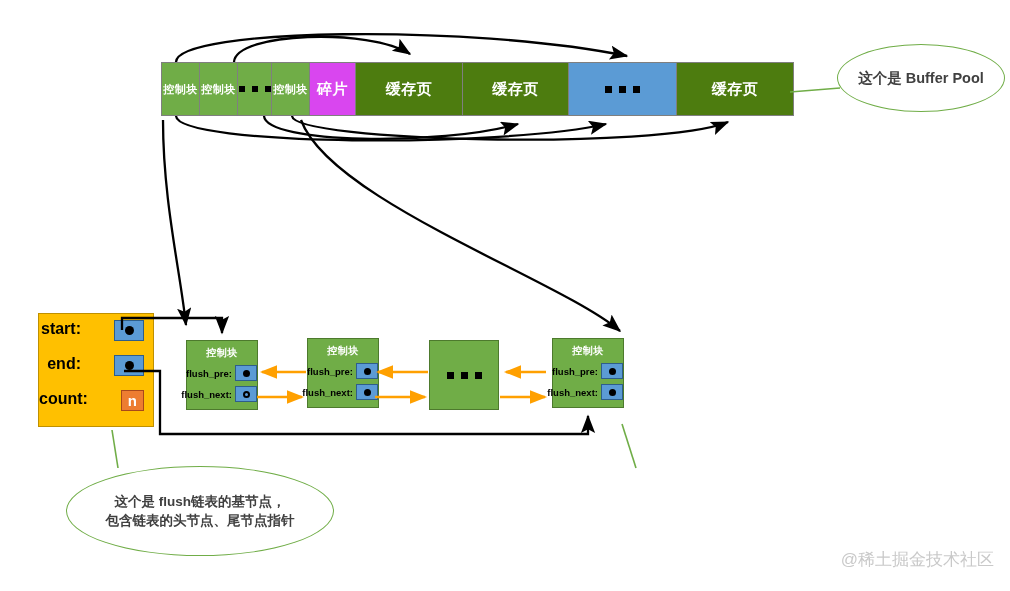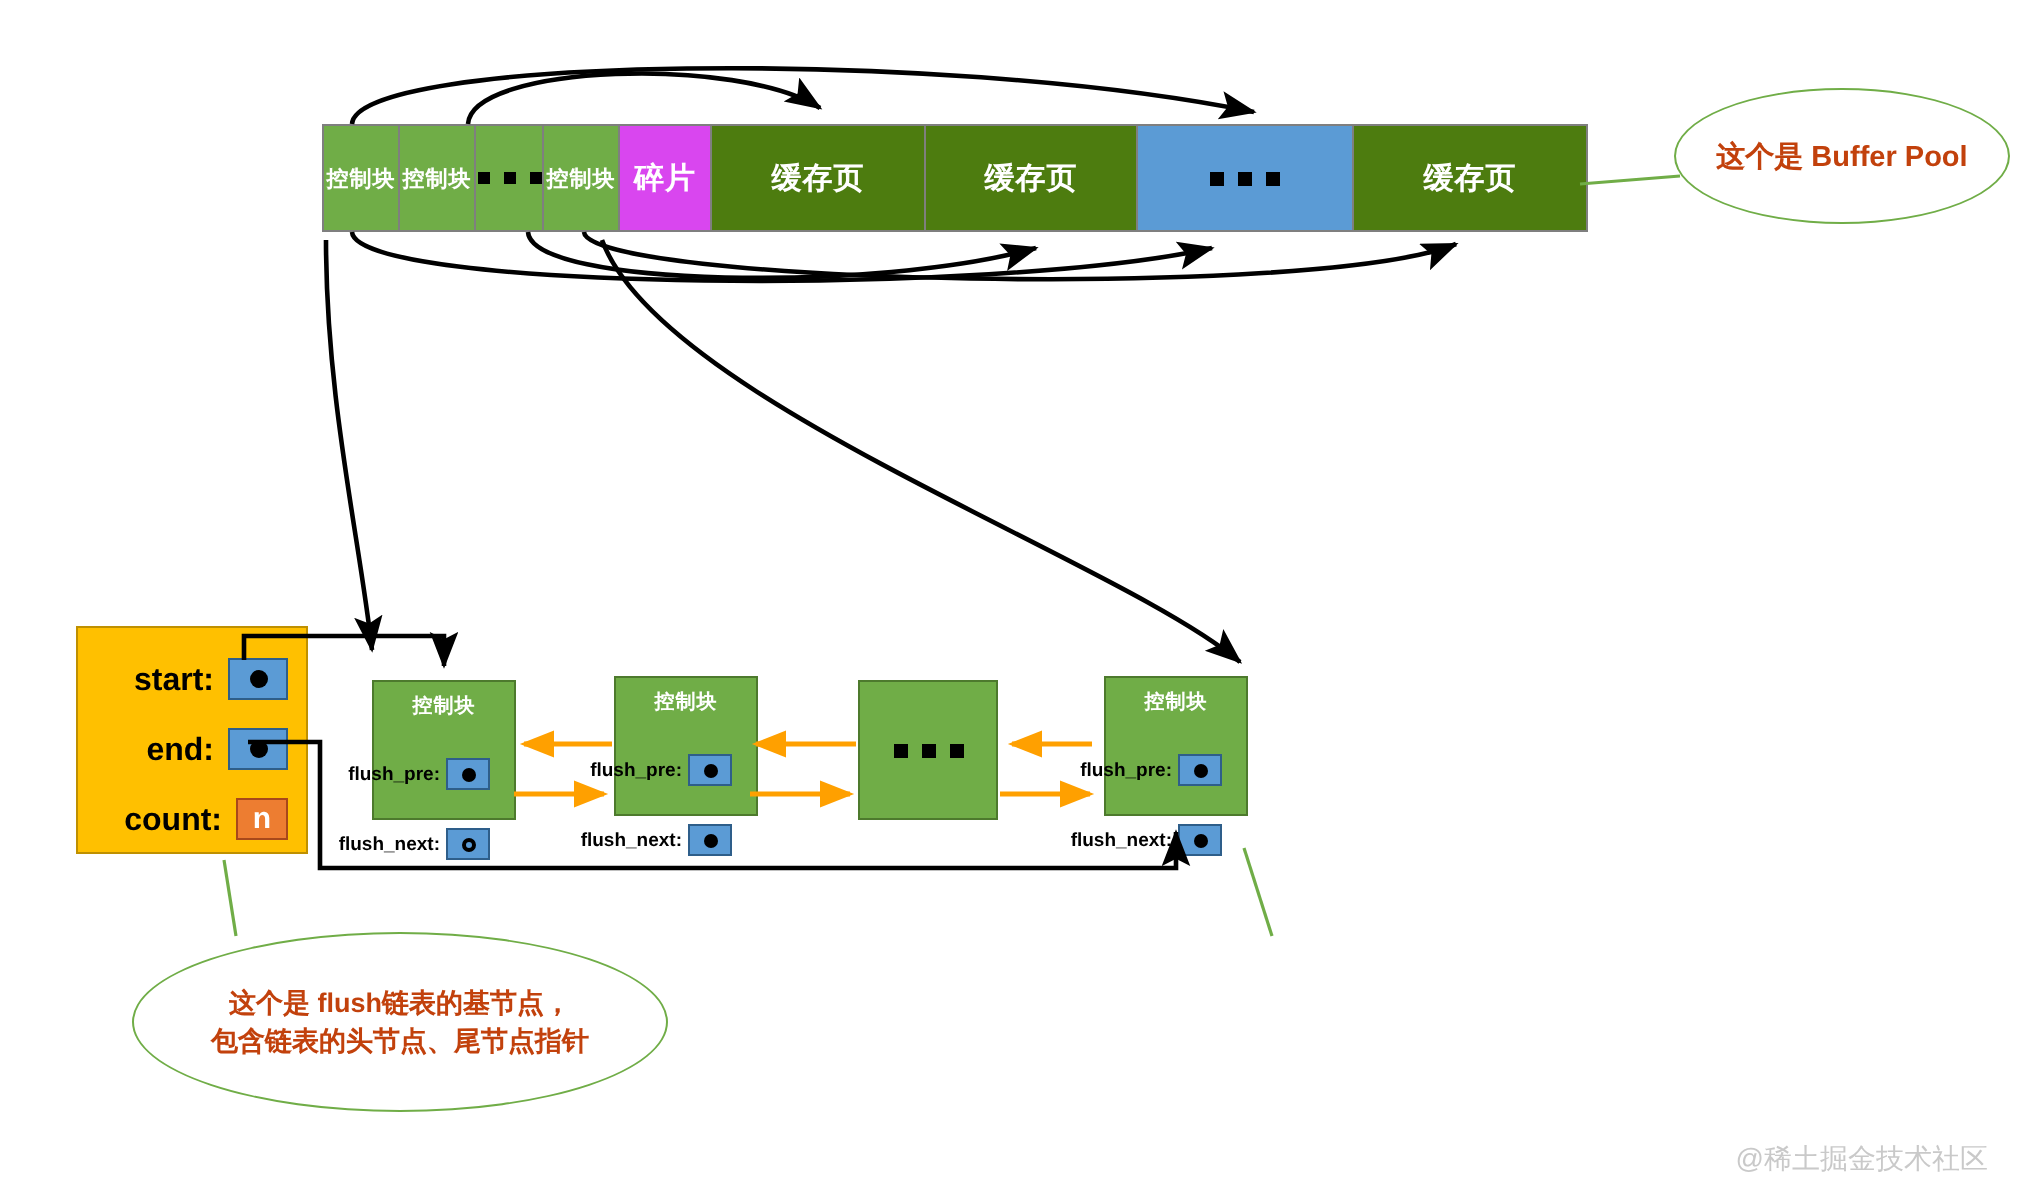--- a/index.html
+++ b/index.html
@@ -83,24 +83,25 @@
     border: 1px solid #bf9000;
     box-sizing: border-box;
     z-index: 2;
     display: flex;
     flex-direction: column;
     justify-content: space-around;
     padding: 4px 0;
   }
   .baserow {
     display: flex;
-    align-items: flex-end;
+    align-items: flex-start;
     justify-content: flex-end;
     padding-right: 9px;
     height: 30px;
+    gap: 26px;
   }
   .baselabel {
     font-size: 16px;
     font-weight: bold;
     color: #000000;
     margin-right: 7px;
     white-space: nowrap;
   }
   .ptrbox {
     width: 30px;
@@ -147,22 +148,22 @@
     color: #ffffff;
     font-size: 10px;
     font-weight: bold;
     margin-top: 5px;
     letter-spacing: 0.5px;
   }
   .nrow {
     display: flex;
     align-items: center;
     justify-content: flex-end;
-    margin-top: 19px;
-    padding-right: 12px;
+    margin-top: 5px;
+    padding-right: 0;
   }
   .nrow .nlabel {
     font-size: 9.5px;
     font-weight: bold;
     color: #000000;
     margin-right: 3px;
     white-space: nowrap;
   }
   .nptr {
     width: 22px;
@@ -209,21 +210,21 @@
     position: absolute;
     z-index: 6;
     display: flex;
     align-items: center;
     justify-content: center;
     background: #ffffff;
     border: 1.6px solid #70ad47;
     border-radius: 50%;
     box-sizing: border-box;
     text-align: center;
-    color: #c2410c;
+    color: #404040;
     font-weight: bold;
   }
   #callout-pool {
     left: 837px;
     top: 44px;
     width: 168px;
     height: 68px;
     font-size: 14.5px;
   }
   #callout-base {
@@ -241,23 +242,23 @@
     height: 78px;
     font-size: 13.5px;
     line-height: 1.42;
   }
   .callout .ctext { padding: 0 12px; }
 
   
   #watermark {
     position: absolute;
     right: 16px;
-    bottom: 2px;
+    bottom: 20px;
     color: #c9c9c9;
-    font-size: 14px;
+    font-size: 17px;
     z-index: 7;
     white-space: nowrap;
     text-align: right;
   }
 </style>
 </head>
 <body>
 
 <div id="scene">
 

